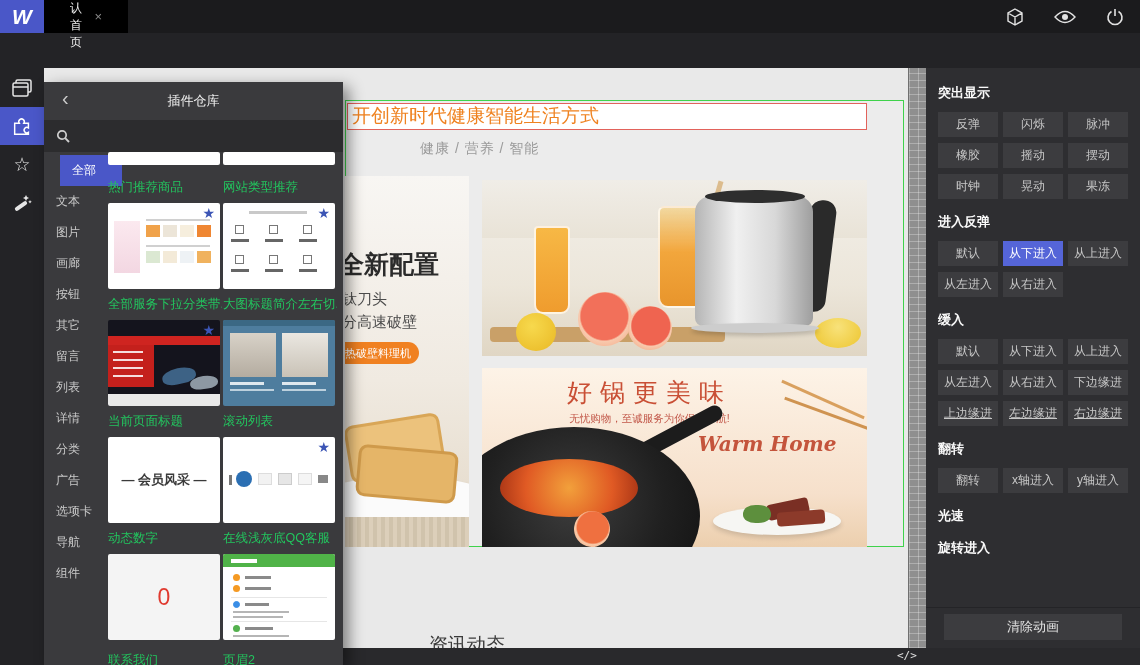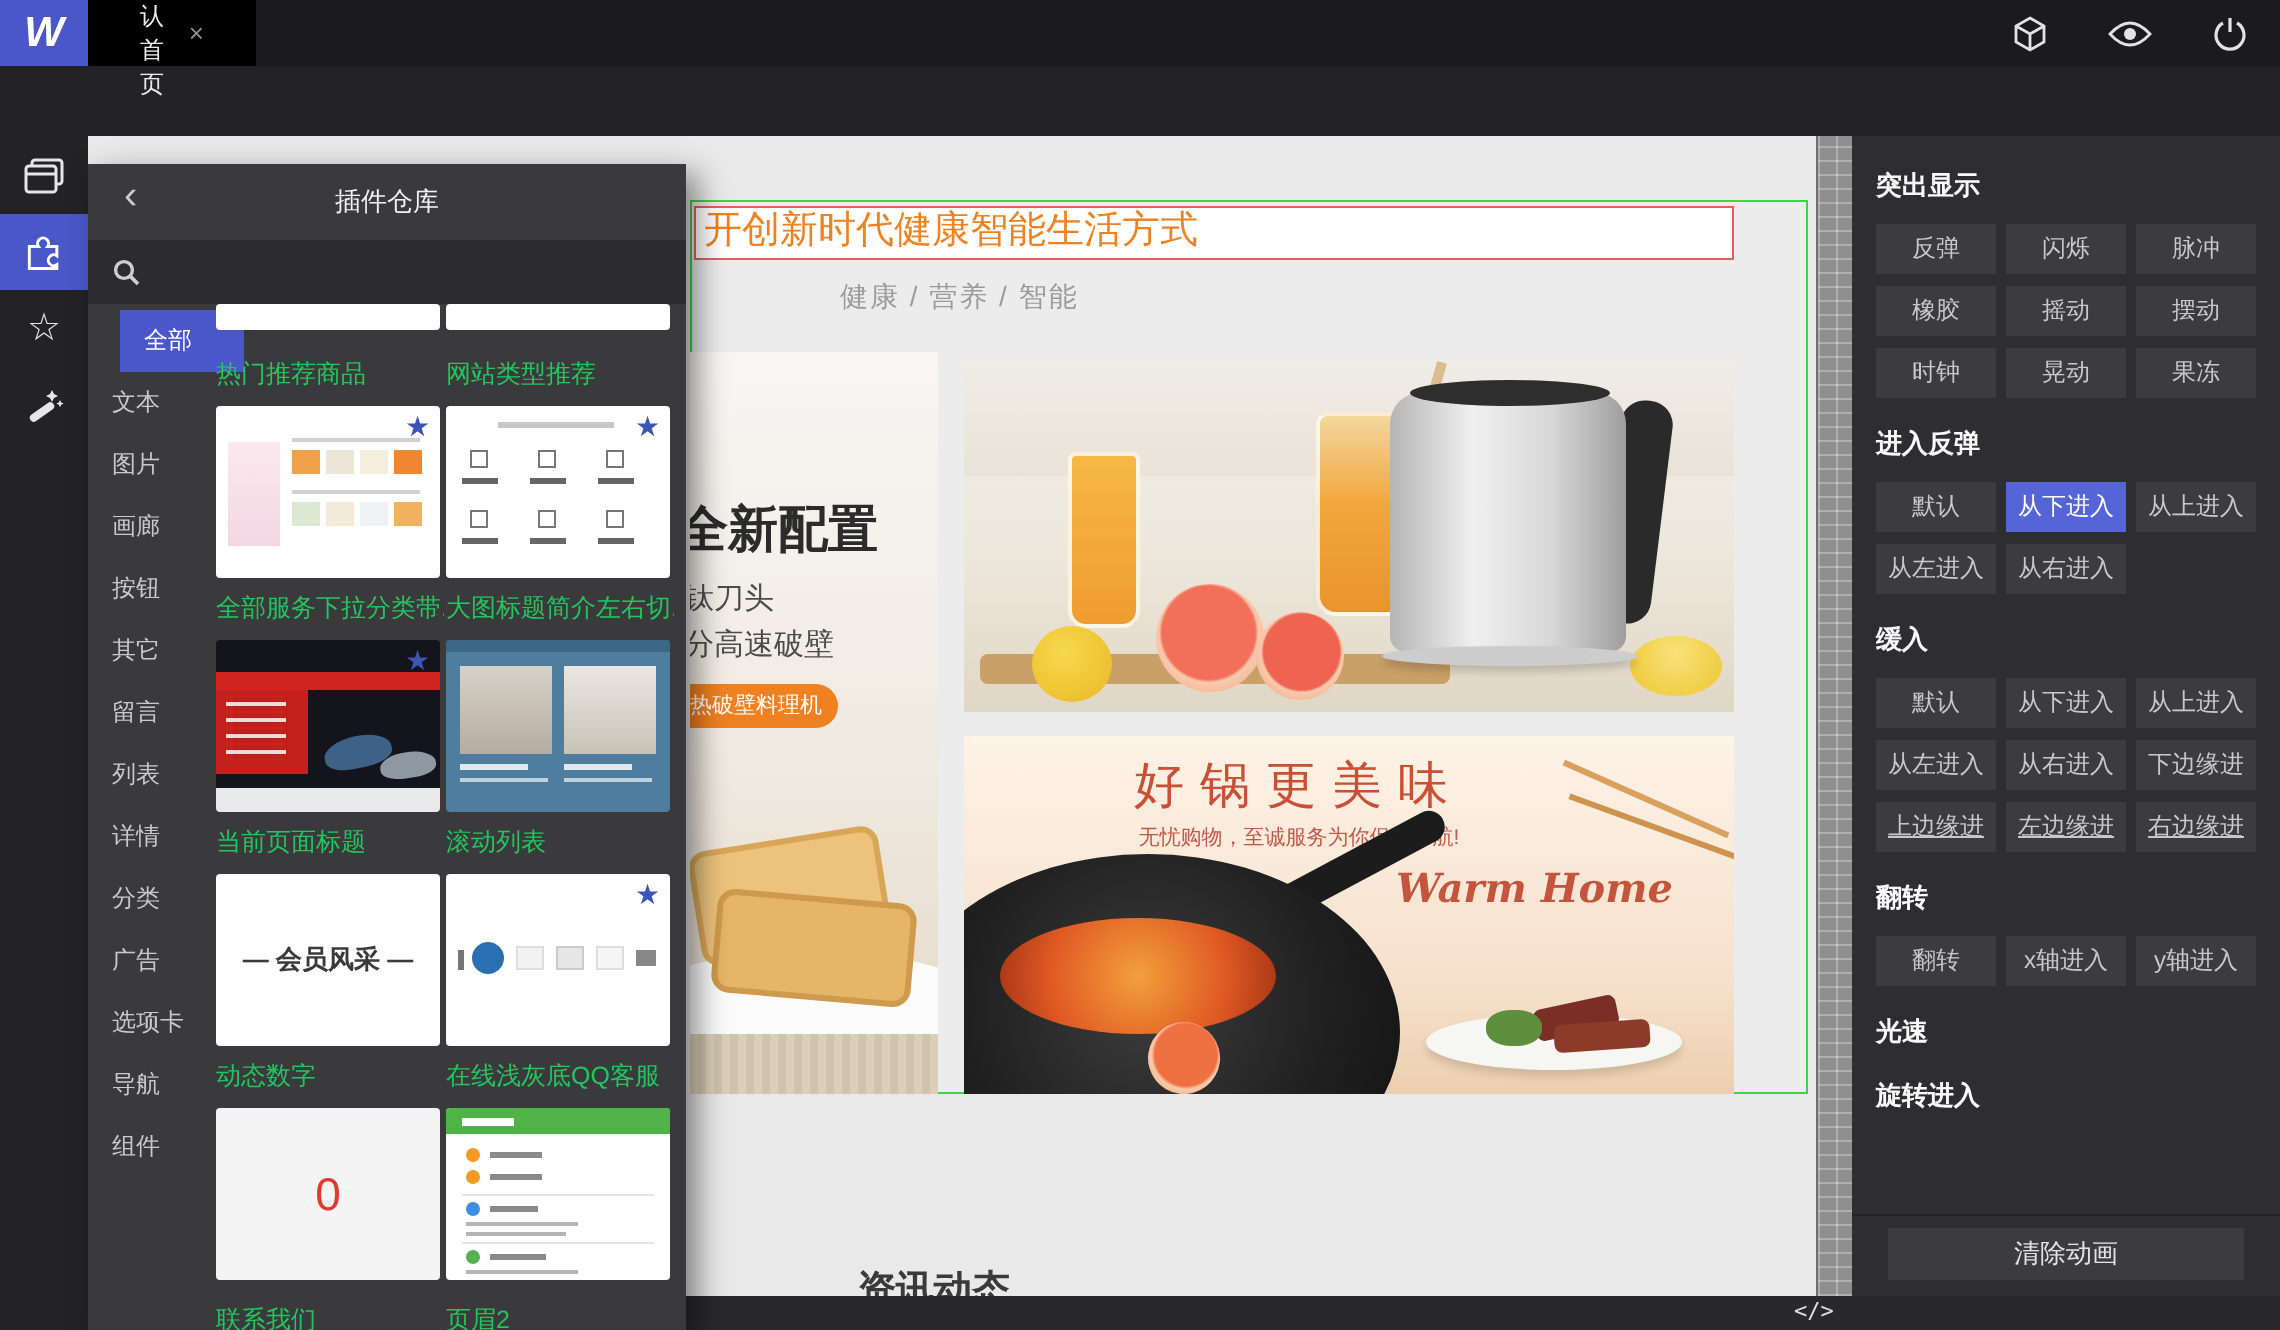--- a/index.html
+++ b/index.html
@@ -71,21 +71,21 @@
   .title-box { position:absolute; left:1px; top:2px; width:520px; height:27px; background:#ffffff;
                border:1px solid #e2625b; color:#ef8220; font-size:19px; line-height:24px; padding-left:4px;
                white-space:nowrap; overflow:hidden; }
   .subtitle { position:absolute; left:74px; top:39px; color:#9b9b9b; font-size:14px; letter-spacing:1px; }
   .img-left { position:absolute; left:-1px; top:75px; width:124px; height:371px; overflow:hidden;
               background:linear-gradient(180deg,#f8f6f3 0%,#f0eae1 55%,#e3d8c7 100%); }
   .img-kettle { position:absolute; left:136px; top:79px; width:385px; height:176px; overflow:hidden;
               background:linear-gradient(180deg,#f3f0ea 0%,#ece6da 60%,#e0d6c4 100%); }
   .img-wok { position:absolute; left:136px; top:267px; width:385px; height:179px; overflow:hidden;
               background:linear-gradient(180deg,#fdf3e7 0%,#f6e0cb 70%,#eccfae 100%); }
-  .news-title { position:absolute; left:385px; top:564px; font-size:19px; font-weight:bold; color:#3a3a3a; }
+  .news-title { position:absolute; left:385px; top:564px; font-size:19px; font-weight:normal; color:#3a3a3a; }
 
   
   .canvas-scrollbar { position:absolute; left:908px; top:68px; width:18px; height:580px; background:#8f8f8f;
      border-left:1px solid #707070;
      background-image:repeating-linear-gradient(0deg, rgba(255,255,255,.28) 0 1px, transparent 1px 7px),
                       repeating-linear-gradient(90deg, rgba(255,255,255,.28) 0 1px, transparent 1px 9px); }
 
   
   .anim-panel { position:absolute; left:926px; top:68px; width:214px; height:580px; background:#2e2e31; padding:12px 12px; }
   .anim-heading { color:#fafafa; font-size:13px; font-weight:bold; margin:14px 0 10px; }

